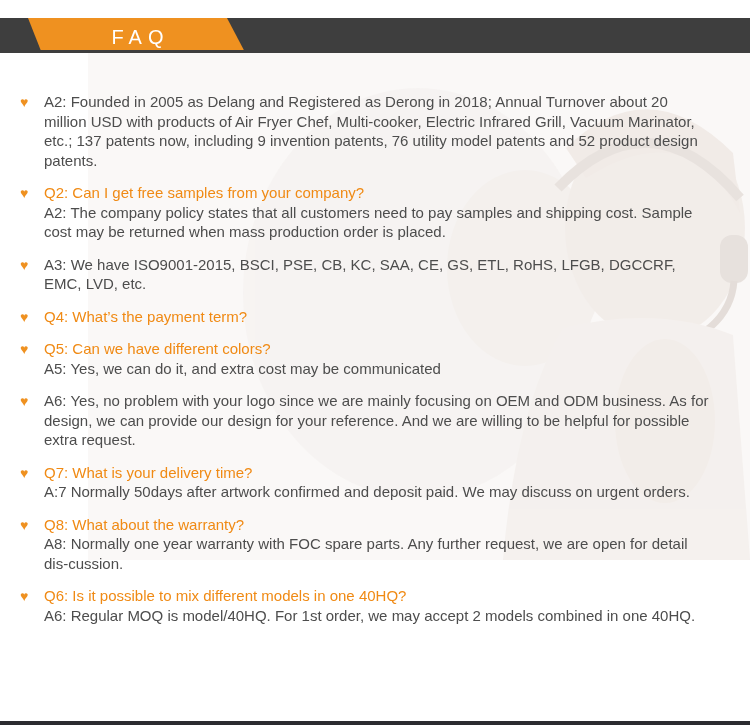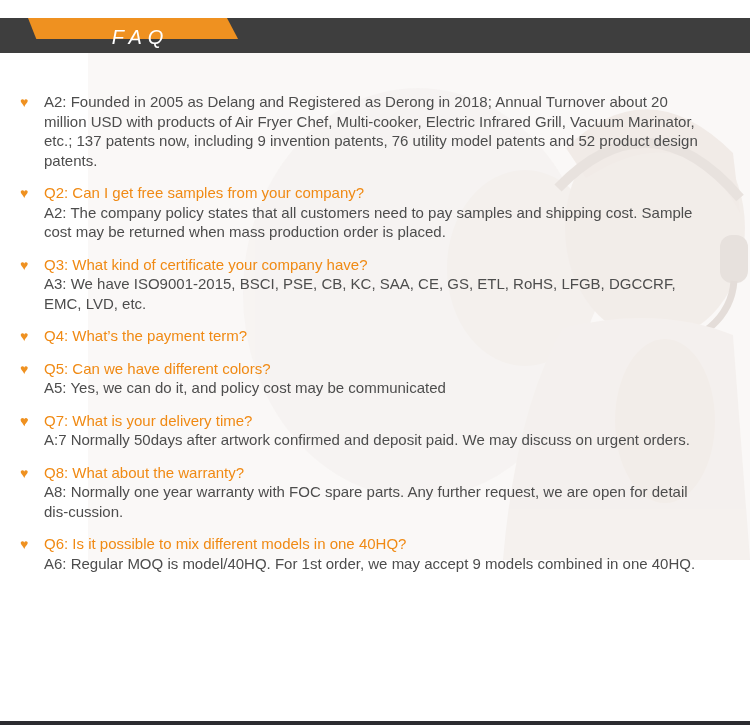--- a/index.html
+++ b/index.html
@@ -25,25 +25,24 @@
     top: 18px;
     width: 750px;
     height: 35px;
     background: var(--header-bar, #3E3E3E);
   }
   .faq-banner {
     position: absolute;
     left: 28px;
     top: 18px;
     width: 219px;
-    height: 21px;
+    height: 32px;
     background: var(--accent, #EF9120);
     clip-path: polygon(0 0, 199px 0, 219px 38px, 15px 38px);
     z-index: 3;
-    font-style: italic;
   }
   .faq-banner .banner-label {
     display: block;
     width: 100%;
     text-align: center;
     line-height: 38px;
     font-size: 20px;
     letter-spacing: 6px;
     text-indent: 6px;
     color: #ffffff;
@@ -138,54 +137,54 @@
     </div>
 
     <div class="faq-item">
       <span class="heart">♥</span>
       <div class="question">Q2: Can I get free samples from your company?</div>
       <div class="answer">A2: The company policy states that all customers need to pay samples and shipping cost. Sample cost may be returned when mass production order is placed.</div>
     </div>
 
     <div class="faq-item">
       <span class="heart">♥</span>
-      <div class="question">Q3: What kind of certificate your company have?</div>
       <div class="answer">A3: We have ISO9001-2015, BSCI, PSE, CB, KC, SAA, CE, GS, ETL, RoHS, LFGB, DGCCRF, EMC, LVD, etc.</div>
     </div>
 
     <div class="faq-item">
       <span class="heart">♥</span>
       <div class="question">Q4: What’s the payment term?</div>
     </div>
 
     <div class="faq-item">
       <span class="heart">♥</span>
       <div class="question">Q5: Can we have different colors?</div>
-      <div class="answer">A5: Yes, we can do it, and policy cost may be communicated</div>
+      <div class="answer">A5: Yes, we can do it, and extra cost may be communicated</div>
     </div>
 
     <div class="faq-item">
       <span class="heart">♥</span>
+      <div class="answer">A6: Yes, no problem with your logo since we are mainly focusing on OEM and ODM business. As for design, we can provide our design for your reference. And we are willing to be helpful for possible extra request.</div>
     </div>
 
     <div class="faq-item">
       <span class="heart">♥</span>
       <div class="question">Q7: What is your delivery time?</div>
       <div class="answer">A:7 Normally 50days after artwork confirmed and deposit paid. We may discuss on urgent orders.</div>
     </div>
 
     <div class="faq-item">
       <span class="heart">♥</span>
       <div class="question">Q8: What about the warranty?</div>
       <div class="answer">A8: Normally one year warranty with FOC spare parts. Any further request, we are open for detail dis-cussion.</div>
     </div>
 
     <div class="faq-item">
       <span class="heart">♥</span>
       <div class="question">Q6: Is it possible to mix different models in one 40HQ?</div>
-      <div class="answer">A6: Regular MOQ is model/40HQ. For 1st order, we may accept 9 models combined in one 40HQ.</div>
+      <div class="answer">A6: Regular MOQ is model/40HQ. For 1st order, we may accept 2 models combined in one 40HQ.</div>
     </div>
 
   </div>
 
   <div class="footer-bar"></div>
 
 </div>
 
 </body></html>

